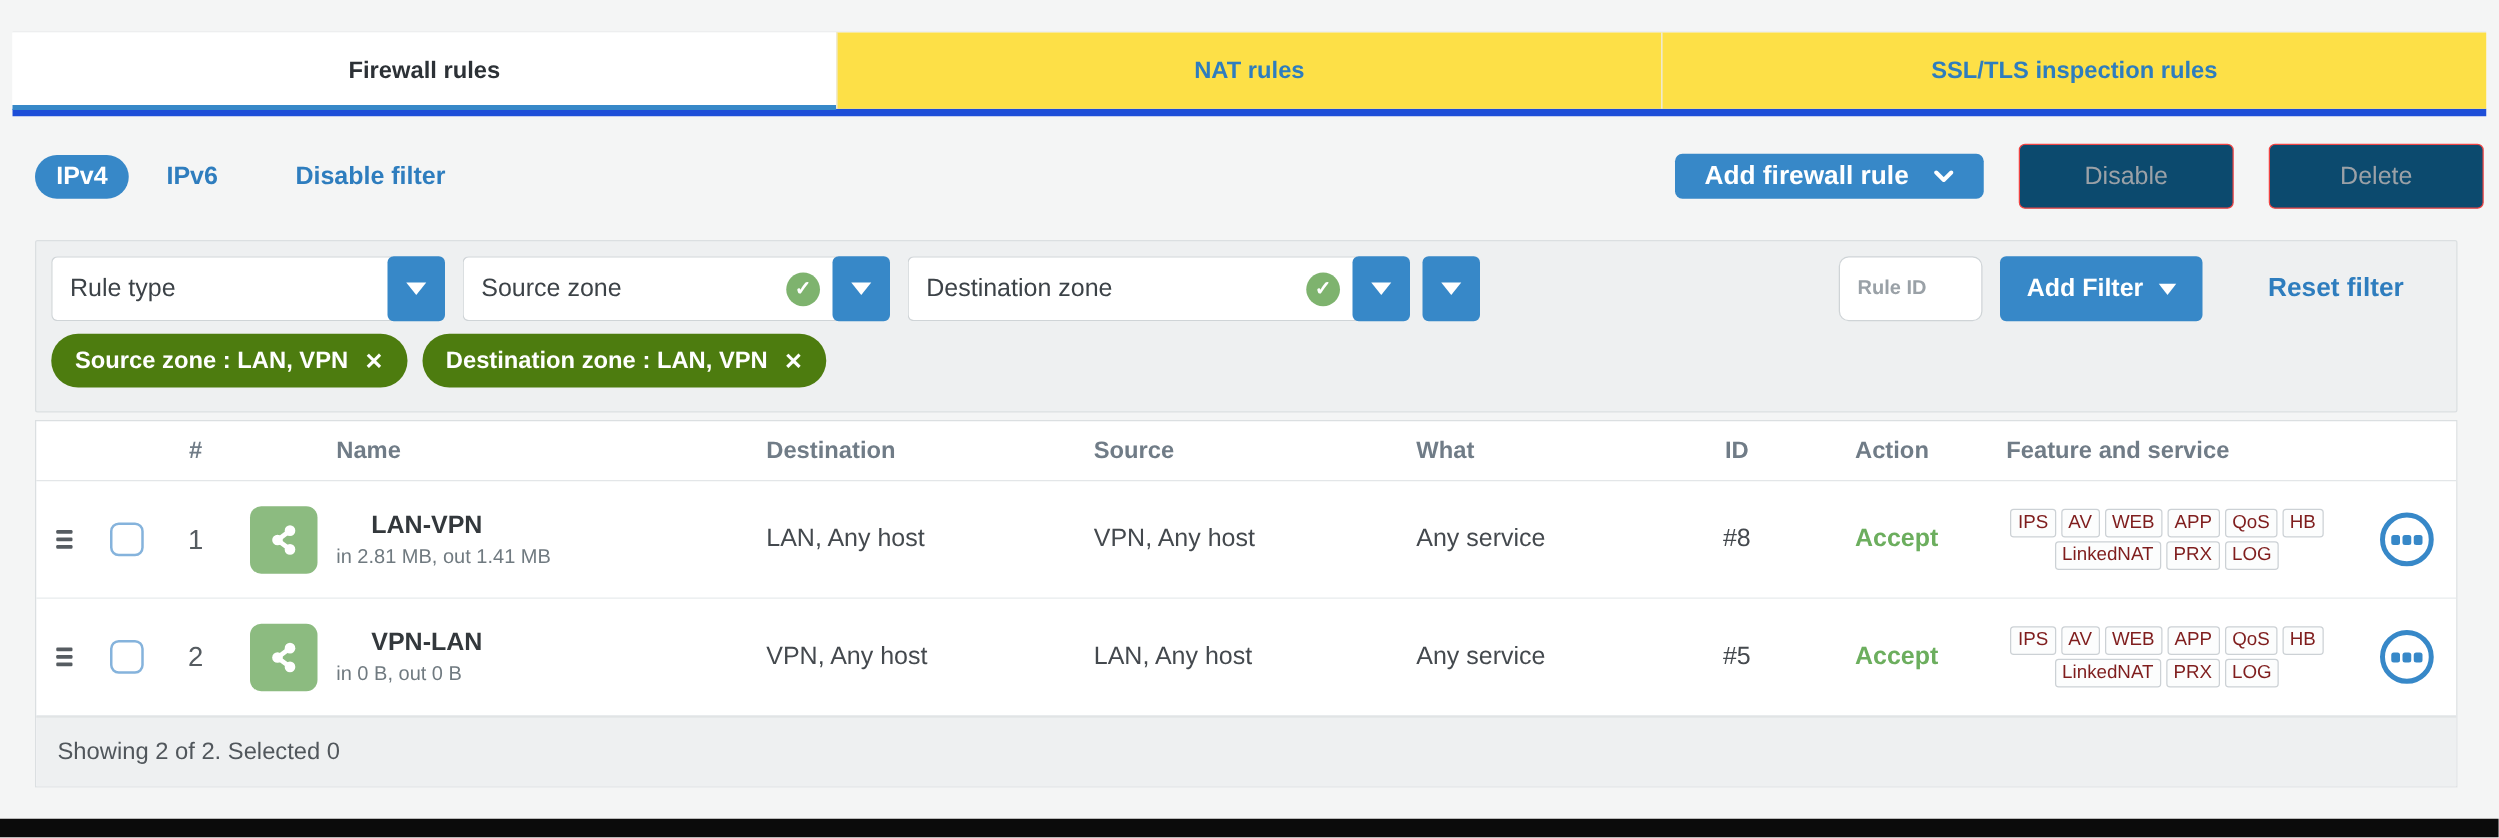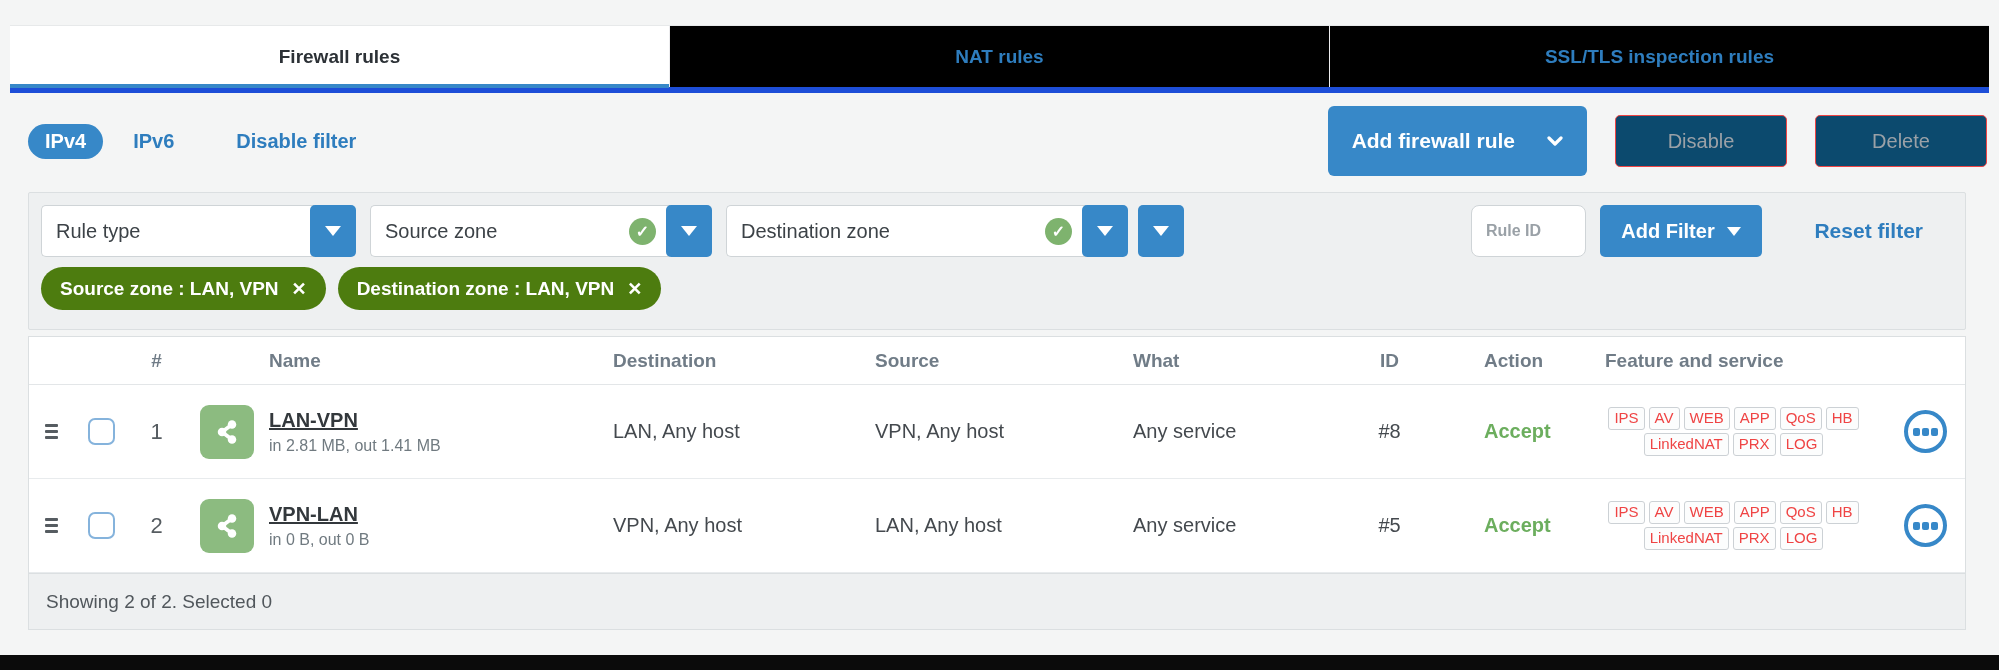--- a/index.html
+++ b/index.html
@@ -13,21 +13,21 @@
   }
   
   .tabbar {
     position:absolute; top:25px; left:10px; width:1979px; height:68px;
     background:#fff; display:flex;
     border-top:1px solid #e7e9ea; border-bottom:6px solid #1d4ed8;
   }
   .tab {
     flex:1; display:flex; align-items:center; justify-content:center;
     font-size:19px; font-weight:bold; color:#2e7dbe; cursor:pointer;
-    position:relative; background:#000000;
+    position:relative; background:#fde047;
   }
   .tab + .tab { border-left:1px solid #ececee; }
   .tab.active { color:#2c3136; background:#fff; }
   .tab.active::after {
     content:""; position:absolute; left:0; right:0; bottom:-1px; height:4px;
     background:#3788c8;
   }
   
   .controls {
     position:absolute; top:108px; left:28px; width:1959px; height:66px;
@@ -36,22 +36,22 @@
   .pill {
     background:#3788c8; color:#fff; font-weight:bold; font-size:20px;
     padding:6px 17px; border-radius:19px; cursor:pointer;
   }
   .txtlink { color:#2e7dbe; font-weight:bold; font-size:20px; cursor:pointer; }
   .ipv6 { margin-left:30px; }
   .disable-filter { margin-left:62px; }
   .right-btns { margin-left:auto; display:flex; align-items:center; }
   .btn-primary {
     background:#3788c8; color:#fff; border:none; border-radius:6px;
-    height:70px; padding:0 24px; font-size:21px; font-weight:bold;
-    font-family:inherit; display:flex; align-items:center; gap:32px; cursor:pointer;
+    height:36px; padding:0 24px; font-size:21px; font-weight:bold;
+    font-family:inherit; display:flex; align-items:center; gap:20px; cursor:pointer;
   }
   .btn-secondary {
     background:#0c4a6e; color:#9ba1a7; border:1px solid #ef4444; border-radius:5px;
     height:52px; width:172px; font-size:20px; font-family:inherit;
     margin-left:28px; cursor:pointer;
   }
   .chev { width:16px; height:16px; }
   
   .filter-panel {
     position:absolute; top:192px; left:28px; width:1938px; height:138px;
@@ -127,29 +127,29 @@
     background:#fff; cursor:pointer;
   }
   .td-num { font-size:22px; color:#565c61; }
   .rule-icon {
     width:54px; height:54px; border-radius:9px; background:#8cbb80;
     display:flex; align-items:center; justify-content:center; cursor:pointer;
   }
   .name-cell { display:flex; flex-direction:column; gap:5px; }
   .rule-name {
     font-size:20px; font-weight:bold; color:#33383c;
-    text-decoration:underline; cursor:pointer; width:max-content;
+    cursor:pointer; width:max-content;margin-left:28px;
   }
   .rule-traffic { font-size:16px; color:#707a80; }
   .td-text { font-size:20px; color:#44494e; }
   .td-action { font-size:20px; font-weight:bold; color:#6cae5e; }
   .feat-block { display:flex; flex-direction:column; gap:3px; align-items:center; }
   .feat-line { display:flex; gap:4px; justify-content:center; }
   .badge {
-    border:1px solid #ccd1d5; color:#ef4444; font-size:15px;
+    border:1px solid #ccd1d5; color:#7f1d1d; font-size:15px;
     padding:1px 5px; border-radius:3px; background:#fcfdfd; line-height:1.25;
   }
   .menu-btn {
     width:43px; height:43px; border-radius:50%; border:4px solid #3788c8;
     background:#fff; display:flex; align-items:center; justify-content:center;
     gap:2px; cursor:pointer;
   }
   .menu-btn i { width:7px; height:8px; background:#3788c8; border-radius:2px; }
   .tfoot {
     height:56px; background:#eef0f1; border-top:1px solid #dbdfe1;

